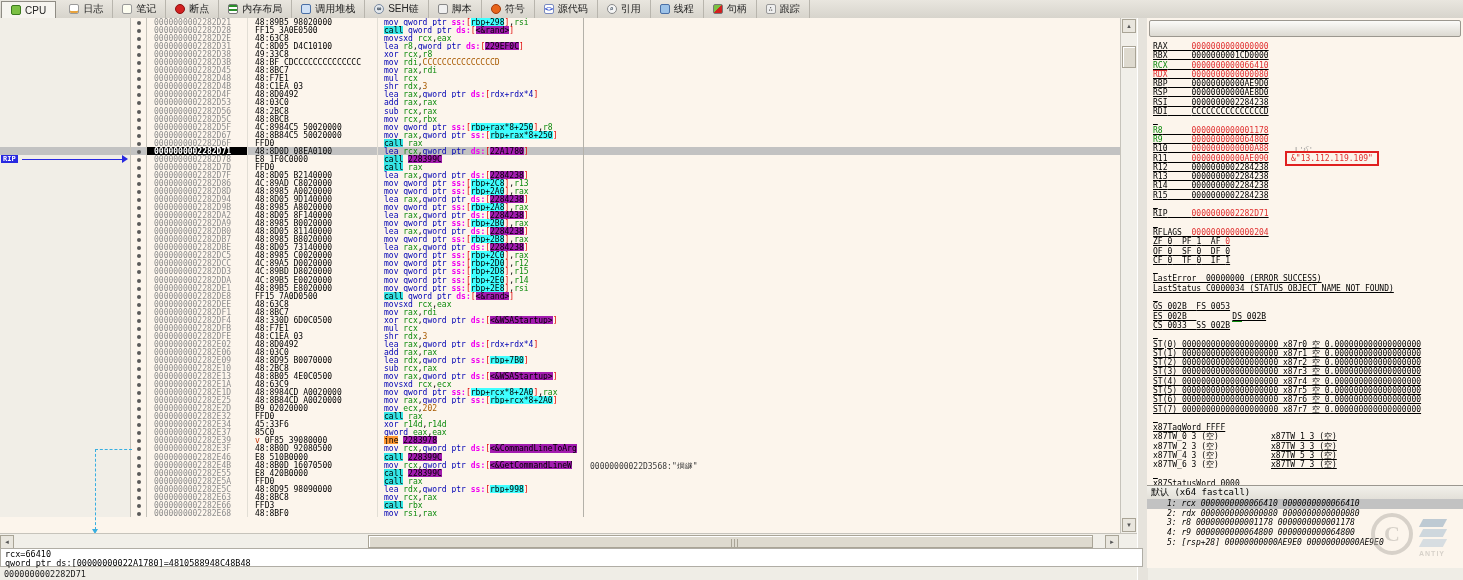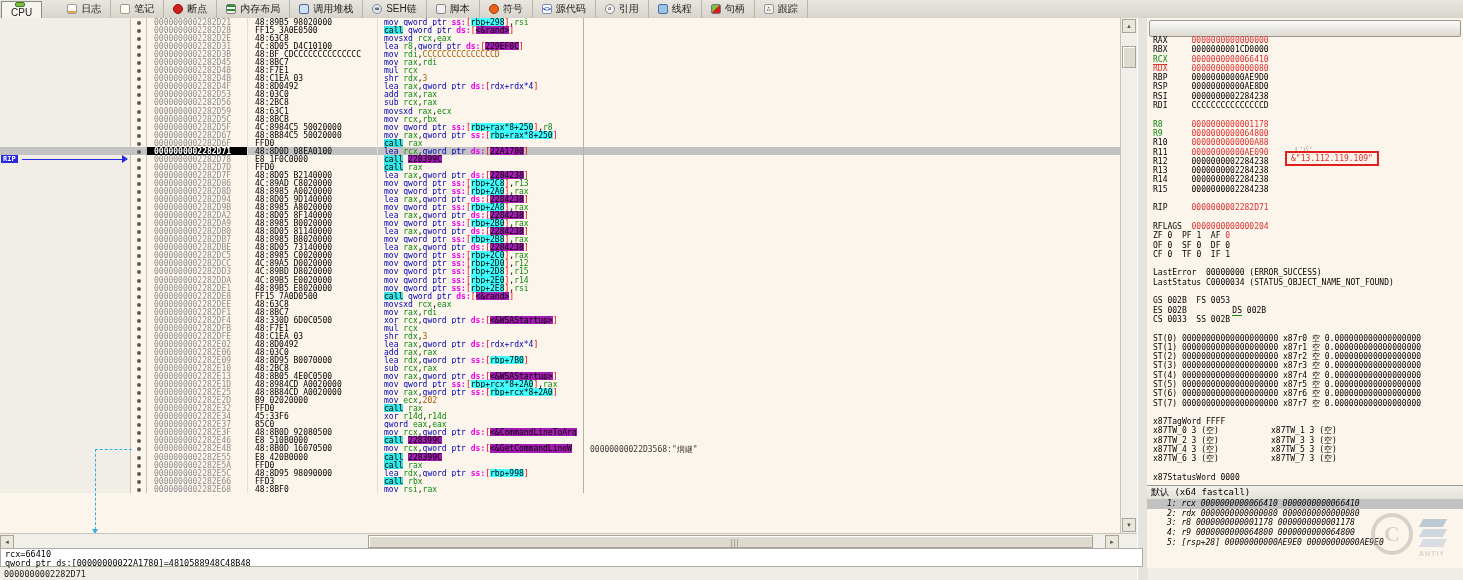--- a/index.html
+++ b/index.html
@@ -3,21 +3,21 @@
 <meta charset="utf-8">
 <style>
   html,body{margin:0;padding:0;background:#efede6;}
   .app{position:relative;width:1463px;height:580px;overflow:hidden;background:#efede6;
        font-family:"Liberation Sans","DejaVu Sans",sans-serif;}
   
   .tabbar{position:absolute;left:0;top:0;width:1463px;height:18px;background:linear-gradient(#e9e6df,#d7d4cc);
           border-bottom:1px solid #a9a69e;display:flex;align-items:stretch;}
   .tab{display:flex;align-items:center;padding:0 9px;font-size:10px;color:#222;border-right:1px solid #b8b5ad;
        cursor:default;white-space:nowrap;}
-  .tab.active{background:#f6f4ef;border:1px solid #8f8c84;border-bottom:1px solid #f6f4ef;margin:1px 16px -1px 1px;flex-direction:column;}
+  .tab.active{background:#f6f4ef;border:1px solid #8f8c84;border-bottom:1px solid #f6f4ef;margin:1px 4px -1px 1px;}
   .ti{width:10px;height:10px;display:inline-block;margin-right:4px;border-radius:2px;box-sizing:border-box;
       font:bold 7px "DejaVu Sans Mono",monospace;line-height:8px;text-align:center;color:#234;}
   .i-cpu{background:#7bc043;border:1px solid #3c7a1e}
   .i-log{background:#fff;border:1px solid #999;box-shadow:inset 0 -2px 0 #e8a33d}
   .i-notes{background:#fdfdf0;border:1px solid #999}
   .i-breakpoint{background:#d22020;border-radius:50%;border:1px solid #8d0f0f}
   .i-memory-map{background:repeating-linear-gradient(#2a8f2a 0 2px,#fff 2px 4px);border:1px solid #777}
   .i-call-stack{background:#cfe0f5;border:1px solid #4a6fa5}
   .i-seh-chain{background:#e4e9ee;border:1px solid #7a8aa0;border-radius:50%}
   .i-script{background:#f0f0f0;border:1px solid #888}
@@ -69,22 +69,22 @@
   .sthumb{position:absolute;background:#dedacf;border:1px solid #a9a496;box-sizing:border-box;box-shadow:inset 1px 1px 0 #fff;}
   .hscroll{position:absolute;left:0;top:533px;width:1137px;height:15px;background:#f1efe9;border-top:1px solid #c6c3bb;}
   .grip{position:absolute;left:50%;top:3px;width:9px;height:8px;
         background:repeating-linear-gradient(90deg,#a9a496 0 1px,transparent 1px 3px);}
   
   .splitter{position:absolute;left:1137px;top:18px;width:10px;height:562px;background:#e6e3dc;border-left:1px solid #fff;}
   
   .regpane{position:absolute;left:1147px;top:18px;width:316px;height:550px;background:#fcf5ec;overflow:hidden;}
   .regbtn{position:absolute;left:2px;top:2px;width:310px;height:15px;background:linear-gradient(#fbfbf9,#dcd9d1);
           border:1px solid #9b978f;border-radius:2px;}
-  .regrows{position:absolute;left:6px;top:18px;width:306px;font:8px "DejaVu Sans Mono",monospace;line-height:9.3px;
-           white-space:pre;color:#000;}
+  .regrows{position:absolute;left:6px;top:24px;width:306px;font:8px "DejaVu Sans Mono",monospace;line-height:9.3px;
+           white-space:pre;color:#000;text-decoration:underline;}
   .rv-r{color:#e03030;}
   .rl-g{color:#0c8a0c;}
   .rl-r{color:#e03030;}
   .ul-red{border-bottom:1px solid #e03030;}
   .ul-green{border-bottom:1px solid #0c8a0c;margin-left:36px;}
   .regnote{position:absolute;color:#8a8a8a;font:7px "DejaVu Sans Mono",monospace;}
   .annotbox{position:absolute;border:2px solid #e02020;background:#fcf5ec;color:#e03030;
             font:8px "DejaVu Sans Mono",monospace;padding:1px 4px;white-space:nowrap;}
   .argshdr{position:absolute;left:0;top:467px;width:316px;height:24px;background:linear-gradient(#f2f0ea,#d8d5cd);
            border-top:1px solid #9b978f;border-bottom:1px solid #b5b2aa;font:9px "DejaVu Sans Mono",monospace;
@@ -171,28 +171,28 @@
         <span>跟踪</span>
       </div>
     </div>
 
   <div class="disasm">
     <div id="drows">
         <div class="drow"><span class="c-margin"></span><span class="c-dot"><span class="dot"></span></span><span class="c-addr">0000000002282D21</span><span class="c-bytes">48:89B5 98020000</span><span class="c-instr"><span class="mn">mov</span> <span class="t-kw">qword</span> <span class="t-kw">ptr</span> <span class="t-seg">ss:</span><span class="t-br">[</span><span class="bg-cyan">rbp+298</span><span class="t-br">]</span>,<span class="t-reg">rsi</span></span><span class="c-comm"></span></div>
         <div class="drow"><span class="c-margin"></span><span class="c-dot"><span class="dot"></span></span><span class="c-addr">0000000002282D28</span><span class="c-bytes">FF15 3A0E0500</span><span class="c-instr"><span class="mn-call">call</span> <span class="t-kw">qword</span> <span class="t-kw">ptr</span> <span class="t-seg">ds:</span><span class="t-br">[</span><span class="bg-yel">&lt;&amp;rand&gt;</span><span class="t-br">]</span></span><span class="c-comm"></span></div>
         <div class="drow"><span class="c-margin"></span><span class="c-dot"><span class="dot"></span></span><span class="c-addr">0000000002282D2E</span><span class="c-bytes">48:63C8</span><span class="c-instr"><span class="mn">movsxd</span> <span class="t-reg">rcx</span>,<span class="t-reg">eax</span></span><span class="c-comm"></span></div>
         <div class="drow"><span class="c-margin"></span><span class="c-dot"><span class="dot"></span></span><span class="c-addr">0000000002282D31</span><span class="c-bytes">4C:8D05 D4C10100</span><span class="c-instr"><span class="mn">lea</span> <span class="t-reg">r8</span>,<span class="t-kw">qword</span> <span class="t-kw">ptr</span> <span class="t-seg">ds:</span><span class="t-br">[</span><span class="bg-yel">229EF0C</span><span class="t-br">]</span></span><span class="c-comm"></span></div>
+        <div class="drow"><span class="c-margin"></span><span class="c-dot"><span class="dot"></span></span><span class="c-addr">0000000002282D38</span><span class="c-bytes">49:33C8</span><span class="c-instr"><span class="mn">xor</span> <span class="t-reg">rcx</span>,<span class="t-reg">r8</span></span><span class="c-comm"></span></div>
         <div class="drow"><span class="c-margin"></span><span class="c-dot"><span class="dot"></span></span><span class="c-addr">0000000002282D3B</span><span class="c-bytes">48:BF CDCCCCCCCCCCCCCC</span><span class="c-instr"><span class="mn">mov</span> <span class="t-reg">rdi</span>,<span class="t-num">CCCCCCCCCCCCCCCD</span></span><span class="c-comm"></span></div>
         <div class="drow"><span class="c-margin"></span><span class="c-dot"><span class="dot"></span></span><span class="c-addr">0000000002282D45</span><span class="c-bytes">48:8BC7</span><span class="c-instr"><span class="mn">mov</span> <span class="t-reg">rax</span>,<span class="t-reg">rdi</span></span><span class="c-comm"></span></div>
         <div class="drow"><span class="c-margin"></span><span class="c-dot"><span class="dot"></span></span><span class="c-addr">0000000002282D48</span><span class="c-bytes">48:F7E1</span><span class="c-instr"><span class="mn">mul</span> <span class="t-reg">rcx</span></span><span class="c-comm"></span></div>
         <div class="drow"><span class="c-margin"></span><span class="c-dot"><span class="dot"></span></span><span class="c-addr">0000000002282D4B</span><span class="c-bytes">48:C1EA 03</span><span class="c-instr"><span class="mn">shr</span> <span class="t-reg">rdx</span>,<span class="t-num">3</span></span><span class="c-comm"></span></div>
         <div class="drow"><span class="c-margin"></span><span class="c-dot"><span class="dot"></span></span><span class="c-addr">0000000002282D4F</span><span class="c-bytes">48:8D0492</span><span class="c-instr"><span class="mn">lea</span> <span class="t-reg">rax</span>,<span class="t-kw">qword</span> <span class="t-kw">ptr</span> <span class="t-seg">ds:</span><span class="t-br">[</span><span class="t-mem">rdx+rdx*4</span><span class="t-br">]</span></span><span class="c-comm"></span></div>
         <div class="drow"><span class="c-margin"></span><span class="c-dot"><span class="dot"></span></span><span class="c-addr">0000000002282D53</span><span class="c-bytes">48:03C0</span><span class="c-instr"><span class="mn">add</span> <span class="t-reg">rax</span>,<span class="t-reg">rax</span></span><span class="c-comm"></span></div>
         <div class="drow"><span class="c-margin"></span><span class="c-dot"><span class="dot"></span></span><span class="c-addr">0000000002282D56</span><span class="c-bytes">48:2BC8</span><span class="c-instr"><span class="mn">sub</span> <span class="t-reg">rcx</span>,<span class="t-reg">rax</span></span><span class="c-comm"></span></div>
-        <div class="drow"><span class="c-margin"></span><span class="c-dot"><span class="dot"></span></span><span class="c-addr">0000000002282D59</span><span class="c-bytes">48:63C1</span><span class="c-instr"><span class="mn">movsxd</span> <span class="t-reg">rax</span>,<span class="t-reg">ecx</span></span><span class="c-comm"></span></div>
         <div class="drow"><span class="c-margin"></span><span class="c-dot"><span class="dot"></span></span><span class="c-addr">0000000002282D5C</span><span class="c-bytes">48:8BCB</span><span class="c-instr"><span class="mn">mov</span> <span class="t-reg">rcx</span>,<span class="t-reg">rbx</span></span><span class="c-comm"></span></div>
         <div class="drow"><span class="c-margin"></span><span class="c-dot"><span class="dot"></span></span><span class="c-addr">0000000002282D5F</span><span class="c-bytes">4C:8984C5 50020000</span><span class="c-instr"><span class="mn">mov</span> <span class="t-kw">qword</span> <span class="t-kw">ptr</span> <span class="t-seg">ss:</span><span class="t-br">[</span><span class="bg-cyan">rbp+rax*8+250</span><span class="t-br">]</span>,<span class="t-reg">r8</span></span><span class="c-comm"></span></div>
         <div class="drow"><span class="c-margin"></span><span class="c-dot"><span class="dot"></span></span><span class="c-addr">0000000002282D67</span><span class="c-bytes">48:8B84C5 50020000</span><span class="c-instr"><span class="mn">mov</span> <span class="t-reg">rax</span>,<span class="t-kw">qword</span> <span class="t-kw">ptr</span> <span class="t-seg">ss:</span><span class="t-br">[</span><span class="bg-cyan">rbp+rax*8+250</span><span class="t-br">]</span></span><span class="c-comm"></span></div>
         <div class="drow"><span class="c-margin"></span><span class="c-dot"><span class="dot"></span></span><span class="c-addr">0000000002282D6F</span><span class="c-bytes">FFD0</span><span class="c-instr"><span class="mn-call">call</span> <span class="t-reg">rax</span></span><span class="c-comm"></span></div>
         <div class="drow sel"><span class="c-margin"></span><span class="c-dot"><span class="dot"></span></span><span class="c-addr">0000000002282D71</span><span class="c-bytes">48:8D0D 08EA0100</span><span class="c-instr"><span class="mn">lea</span> <span class="t-reg">rcx</span>,<span class="t-kw">qword</span> <span class="t-kw">ptr</span> <span class="t-seg">ds:</span><span class="t-br">[</span><span class="bg-yel">22A1780</span><span class="t-br">]</span></span><span class="c-comm"></span></div>
         <div class="drow"><span class="c-margin"></span><span class="c-dot"><span class="dot"></span></span><span class="c-addr">0000000002282D78</span><span class="c-bytes">E8 1F0C0000</span><span class="c-instr"><span class="mn-call">call</span> <span class="bg-yel">228399C</span></span><span class="c-comm"></span></div>
         <div class="drow"><span class="c-margin"></span><span class="c-dot"><span class="dot"></span></span><span class="c-addr">0000000002282D7D</span><span class="c-bytes">FFD0</span><span class="c-instr"><span class="mn-call">call</span> <span class="t-reg">rax</span></span><span class="c-comm"></span></div>
         <div class="drow"><span class="c-margin"></span><span class="c-dot"><span class="dot"></span></span><span class="c-addr">0000000002282D7F</span><span class="c-bytes">48:8D05 B2140000</span><span class="c-instr"><span class="mn">lea</span> <span class="t-reg">rax</span>,<span class="t-kw">qword</span> <span class="t-kw">ptr</span> <span class="t-seg">ds:</span><span class="t-br">[</span><span class="bg-yel">2284238</span><span class="t-br">]</span></span><span class="c-comm"></span></div>
         <div class="drow"><span class="c-margin"></span><span class="c-dot"><span class="dot"></span></span><span class="c-addr">0000000002282D86</span><span class="c-bytes">4C:89AD C8020000</span><span class="c-instr"><span class="mn">mov</span> <span class="t-kw">qword</span> <span class="t-kw">ptr</span> <span class="t-seg">ss:</span><span class="t-br">[</span><span class="bg-cyan">rbp+2C8</span><span class="t-br">]</span>,<span class="t-reg">r13</span></span><span class="c-comm"></span></div>
         <div class="drow"><span class="c-margin"></span><span class="c-dot"><span class="dot"></span></span><span class="c-addr">0000000002282D8D</span><span class="c-bytes">48:8985 A0020000</span><span class="c-instr"><span class="mn">mov</span> <span class="t-kw">qword</span> <span class="t-kw">ptr</span> <span class="t-seg">ss:</span><span class="t-br">[</span><span class="bg-cyan">rbp+2A0</span><span class="t-br">]</span>,<span class="t-reg">rax</span></span><span class="c-comm"></span></div>
@@ -212,32 +212,35 @@
         <div class="drow"><span class="c-margin"></span><span class="c-dot"><span class="dot"></span></span><span class="c-addr">0000000002282DEE</span><span class="c-bytes">48:63C8</span><span class="c-instr"><span class="mn">movsxd</span> <span class="t-reg">rcx</span>,<span class="t-reg">eax</span></span><span class="c-comm"></span></div>
         <div class="drow"><span class="c-margin"></span><span class="c-dot"><span class="dot"></span></span><span class="c-addr">0000000002282DF1</span><span class="c-bytes">48:8BC7</span><span class="c-instr"><span class="mn">mov</span> <span class="t-reg">rax</span>,<span class="t-reg">rdi</span></span><span class="c-comm"></span></div>
         <div class="drow"><span class="c-margin"></span><span class="c-dot"><span class="dot"></span></span><span class="c-addr">0000000002282DF4</span><span class="c-bytes">48:330D 6D0C0500</span><span class="c-instr"><span class="mn">xor</span> <span class="t-reg">rcx</span>,<span class="t-kw">qword</span> <span class="t-kw">ptr</span> <span class="t-seg">ds:</span><span class="t-br">[</span><span class="bg-yel">&lt;&amp;WSAStartup&gt;</span><span class="t-br">]</span></span><span class="c-comm"></span></div>
         <div class="drow"><span class="c-margin"></span><span class="c-dot"><span class="dot"></span></span><span class="c-addr">0000000002282DFB</span><span class="c-bytes">48:F7E1</span><span class="c-instr"><span class="mn">mul</span> <span class="t-reg">rcx</span></span><span class="c-comm"></span></div>
         <div class="drow"><span class="c-margin"></span><span class="c-dot"><span class="dot"></span></span><span class="c-addr">0000000002282DFE</span><span class="c-bytes">48:C1EA 03</span><span class="c-instr"><span class="mn">shr</span> <span class="t-reg">rdx</span>,<span class="t-num">3</span></span><span class="c-comm"></span></div>
         <div class="drow"><span class="c-margin"></span><span class="c-dot"><span class="dot"></span></span><span class="c-addr">0000000002282E02</span><span class="c-bytes">48:8D0492</span><span class="c-instr"><span class="mn">lea</span> <span class="t-reg">rax</span>,<span class="t-kw">qword</span> <span class="t-kw">ptr</span> <span class="t-seg">ds:</span><span class="t-br">[</span><span class="t-mem">rdx+rdx*4</span><span class="t-br">]</span></span><span class="c-comm"></span></div>
         <div class="drow"><span class="c-margin"></span><span class="c-dot"><span class="dot"></span></span><span class="c-addr">0000000002282E06</span><span class="c-bytes">48:03C0</span><span class="c-instr"><span class="mn">add</span> <span class="t-reg">rax</span>,<span class="t-reg">rax</span></span><span class="c-comm"></span></div>
         <div class="drow"><span class="c-margin"></span><span class="c-dot"><span class="dot"></span></span><span class="c-addr">0000000002282E09</span><span class="c-bytes">48:8D95 B0070000</span><span class="c-instr"><span class="mn">lea</span> <span class="t-reg">rdx</span>,<span class="t-kw">qword</span> <span class="t-kw">ptr</span> <span class="t-seg">ss:</span><span class="t-br">[</span><span class="bg-cyan">rbp+7B0</span><span class="t-br">]</span></span><span class="c-comm"></span></div>
         <div class="drow"><span class="c-margin"></span><span class="c-dot"><span class="dot"></span></span><span class="c-addr">0000000002282E10</span><span class="c-bytes">48:2BC8</span><span class="c-instr"><span class="mn">sub</span> <span class="t-reg">rcx</span>,<span class="t-reg">rax</span></span><span class="c-comm"></span></div>
         <div class="drow"><span class="c-margin"></span><span class="c-dot"><span class="dot"></span></span><span class="c-addr">0000000002282E13</span><span class="c-bytes">48:8B05 4E0C0500</span><span class="c-instr"><span class="mn">mov</span> <span class="t-reg">rax</span>,<span class="t-kw">qword</span> <span class="t-kw">ptr</span> <span class="t-seg">ds:</span><span class="t-br">[</span><span class="bg-yel">&lt;&amp;WSAStartup&gt;</span><span class="t-br">]</span></span><span class="c-comm"></span></div>
+        <div class="drow"><span class="c-margin"></span><span class="c-dot"><span class="dot"></span></span><span class="c-addr">0000000002282E1A</span><span class="c-bytes">48:63C9</span><span class="c-instr"><span class="mn">movsxd</span> <span class="t-reg">rcx</span>,<span class="t-reg">ecx</span></span><span class="c-comm"></span></div>
         <div class="drow"><span class="c-margin"></span><span class="c-dot"><span class="dot"></span></span><span class="c-addr">0000000002282E1D</span><span class="c-bytes">48:8984CD A0020000</span><span class="c-instr"><span class="mn">mov</span> <span class="t-kw">qword</span> <span class="t-kw">ptr</span> <span class="t-seg">ss:</span><span class="t-br">[</span><span class="bg-cyan">rbp+rcx*8+2A0</span><span class="t-br">]</span>,<span class="t-reg">rax</span></span><span class="c-comm"></span></div>
         <div class="drow"><span class="c-margin"></span><span class="c-dot"><span class="dot"></span></span><span class="c-addr">0000000002282E25</span><span class="c-bytes">48:8B84CD A0020000</span><span class="c-instr"><span class="mn">mov</span> <span class="t-reg">rax</span>,<span class="t-kw">qword</span> <span class="t-kw">ptr</span> <span class="t-seg">ss:</span><span class="t-br">[</span><span class="bg-cyan">rbp+rcx*8+2A0</span><span class="t-br">]</span></span><span class="c-comm"></span></div>
         <div class="drow"><span class="c-margin"></span><span class="c-dot"><span class="dot"></span></span><span class="c-addr">0000000002282E2D</span><span class="c-bytes">B9 02020000</span><span class="c-instr"><span class="mn">mov</span> <span class="t-reg">ecx</span>,<span class="t-num">202</span></span><span class="c-comm"></span></div>
         <div class="drow"><span class="c-margin"></span><span class="c-dot"><span class="dot"></span></span><span class="c-addr">0000000002282E32</span><span class="c-bytes">FFD0</span><span class="c-instr"><span class="mn-call">call</span> <span class="t-reg">rax</span></span><span class="c-comm"></span></div>
         <div class="drow"><span class="c-margin"></span><span class="c-dot"><span class="dot"></span></span><span class="c-addr">0000000002282E34</span><span class="c-bytes">45:33F6</span><span class="c-instr"><span class="mn">xor</span> <span class="t-reg">r14d</span>,<span class="t-reg">r14d</span></span><span class="c-comm"></span></div>
         <div class="drow"><span class="c-margin"></span><span class="c-dot"><span class="dot"></span></span><span class="c-addr">0000000002282E37</span><span class="c-bytes">85C0</span><span class="c-instr"><span class="mn">qword</span> <span class="t-reg">eax</span>,<span class="t-reg">eax</span></span><span class="c-comm"></span></div>
+        <div class="drow"><span class="c-margin"></span><span class="c-dot"><span class="dot"></span></span><span class="c-addr">0000000002282E39</span><span class="c-bytes"><span class="jmark">v </span>0F85 39080000</span><span class="c-instr"><span class="mn-jmp">jne</span> <span class="bg-yel">2283978</span></span><span class="c-comm"></span></div>
         <div class="drow"><span class="c-margin"></span><span class="c-dot"><span class="dot"></span></span><span class="c-addr">0000000002282E3F</span><span class="c-bytes">48:8B0D 92080500</span><span class="c-instr"><span class="mn">mov</span> <span class="t-reg">rcx</span>,<span class="t-kw">qword</span> <span class="t-kw">ptr</span> <span class="t-seg">ds:</span><span class="t-br">[</span><span class="bg-yel">&lt;&amp;CommandLineToArg</span></span><span class="c-comm"></span></div>
         <div class="drow"><span class="c-margin"></span><span class="c-dot"><span class="dot"></span></span><span class="c-addr">0000000002282E46</span><span class="c-bytes">E8 510B0000</span><span class="c-instr"><span class="mn-call">call</span> <span class="bg-yel">228399C</span></span><span class="c-comm"></span></div>
         <div class="drow"><span class="c-margin"></span><span class="c-dot"><span class="dot"></span></span><span class="c-addr">0000000002282E4B</span><span class="c-bytes">48:8B0D 16070500</span><span class="c-instr"><span class="mn">mov</span> <span class="t-reg">rcx</span>,<span class="t-kw">qword</span> <span class="t-kw">ptr</span> <span class="t-seg">ds:</span><span class="t-br">[</span><span class="bg-yel">&lt;&amp;GetCommandLineW</span></span><span class="c-comm">00000000022D3568:"烔継"</span></div>
         <div class="drow"><span class="c-margin"></span><span class="c-dot"><span class="dot"></span></span><span class="c-addr">0000000002282E55</span><span class="c-bytes">E8 420B0000</span><span class="c-instr"><span class="mn-call">call</span> <span class="bg-yel">228399C</span></span><span class="c-comm"></span></div>
         <div class="drow"><span class="c-margin"></span><span class="c-dot"><span class="dot"></span></span><span class="c-addr">0000000002282E5A</span><span class="c-bytes">FFD0</span><span class="c-instr"><span class="mn-call">call</span> <span class="t-reg">rax</span></span><span class="c-comm"></span></div>
         <div class="drow"><span class="c-margin"></span><span class="c-dot"><span class="dot"></span></span><span class="c-addr">0000000002282E5C</span><span class="c-bytes">48:8D95 98090000</span><span class="c-instr"><span class="mn">lea</span> <span class="t-reg">rdx</span>,<span class="t-kw">qword</span> <span class="t-kw">ptr</span> <span class="t-seg">ss:</span><span class="t-br">[</span><span class="bg-cyan">rbp+998</span><span class="t-br">]</span></span><span class="c-comm"></span></div>
+        <div class="drow"><span class="c-margin"></span><span class="c-dot"><span class="dot"></span></span><span class="c-addr">0000000002282E63</span><span class="c-bytes">48:8BC8</span><span class="c-instr"><span class="mn">mov</span> <span class="t-reg">rcx</span>,<span class="t-reg">rax</span></span><span class="c-comm"></span></div>
         <div class="drow"><span class="c-margin"></span><span class="c-dot"><span class="dot"></span></span><span class="c-addr">0000000002282E66</span><span class="c-bytes">FFD3</span><span class="c-instr"><span class="mn-call">call</span> <span class="t-reg">rbx</span></span><span class="c-comm"></span></div>
         <div class="drow"><span class="c-margin"></span><span class="c-dot"><span class="dot"></span></span><span class="c-addr">0000000002282E68</span><span class="c-bytes">48:8BF0</span><span class="c-instr"><span class="mn">mov</span> <span class="t-reg">rsi</span>,<span class="t-reg">rax</span></span><span class="c-comm"></span></div>
       </div>
     <div class="ripwrap" id="ripwrap" style="top: 137.02px;">
       <span class="riplab">RIP</span>
       <span class="ripline"></span>
       <span class="riphead"></span>
     </div>
     <div class="jmparrow" id="jmparrow" style="left: 95px; top: 431.18px; width: 36px; height: 79.82px;"></div>
     <div class="jmphead" id="jmphead" style="left: 92px; top: 511px;"></div>

